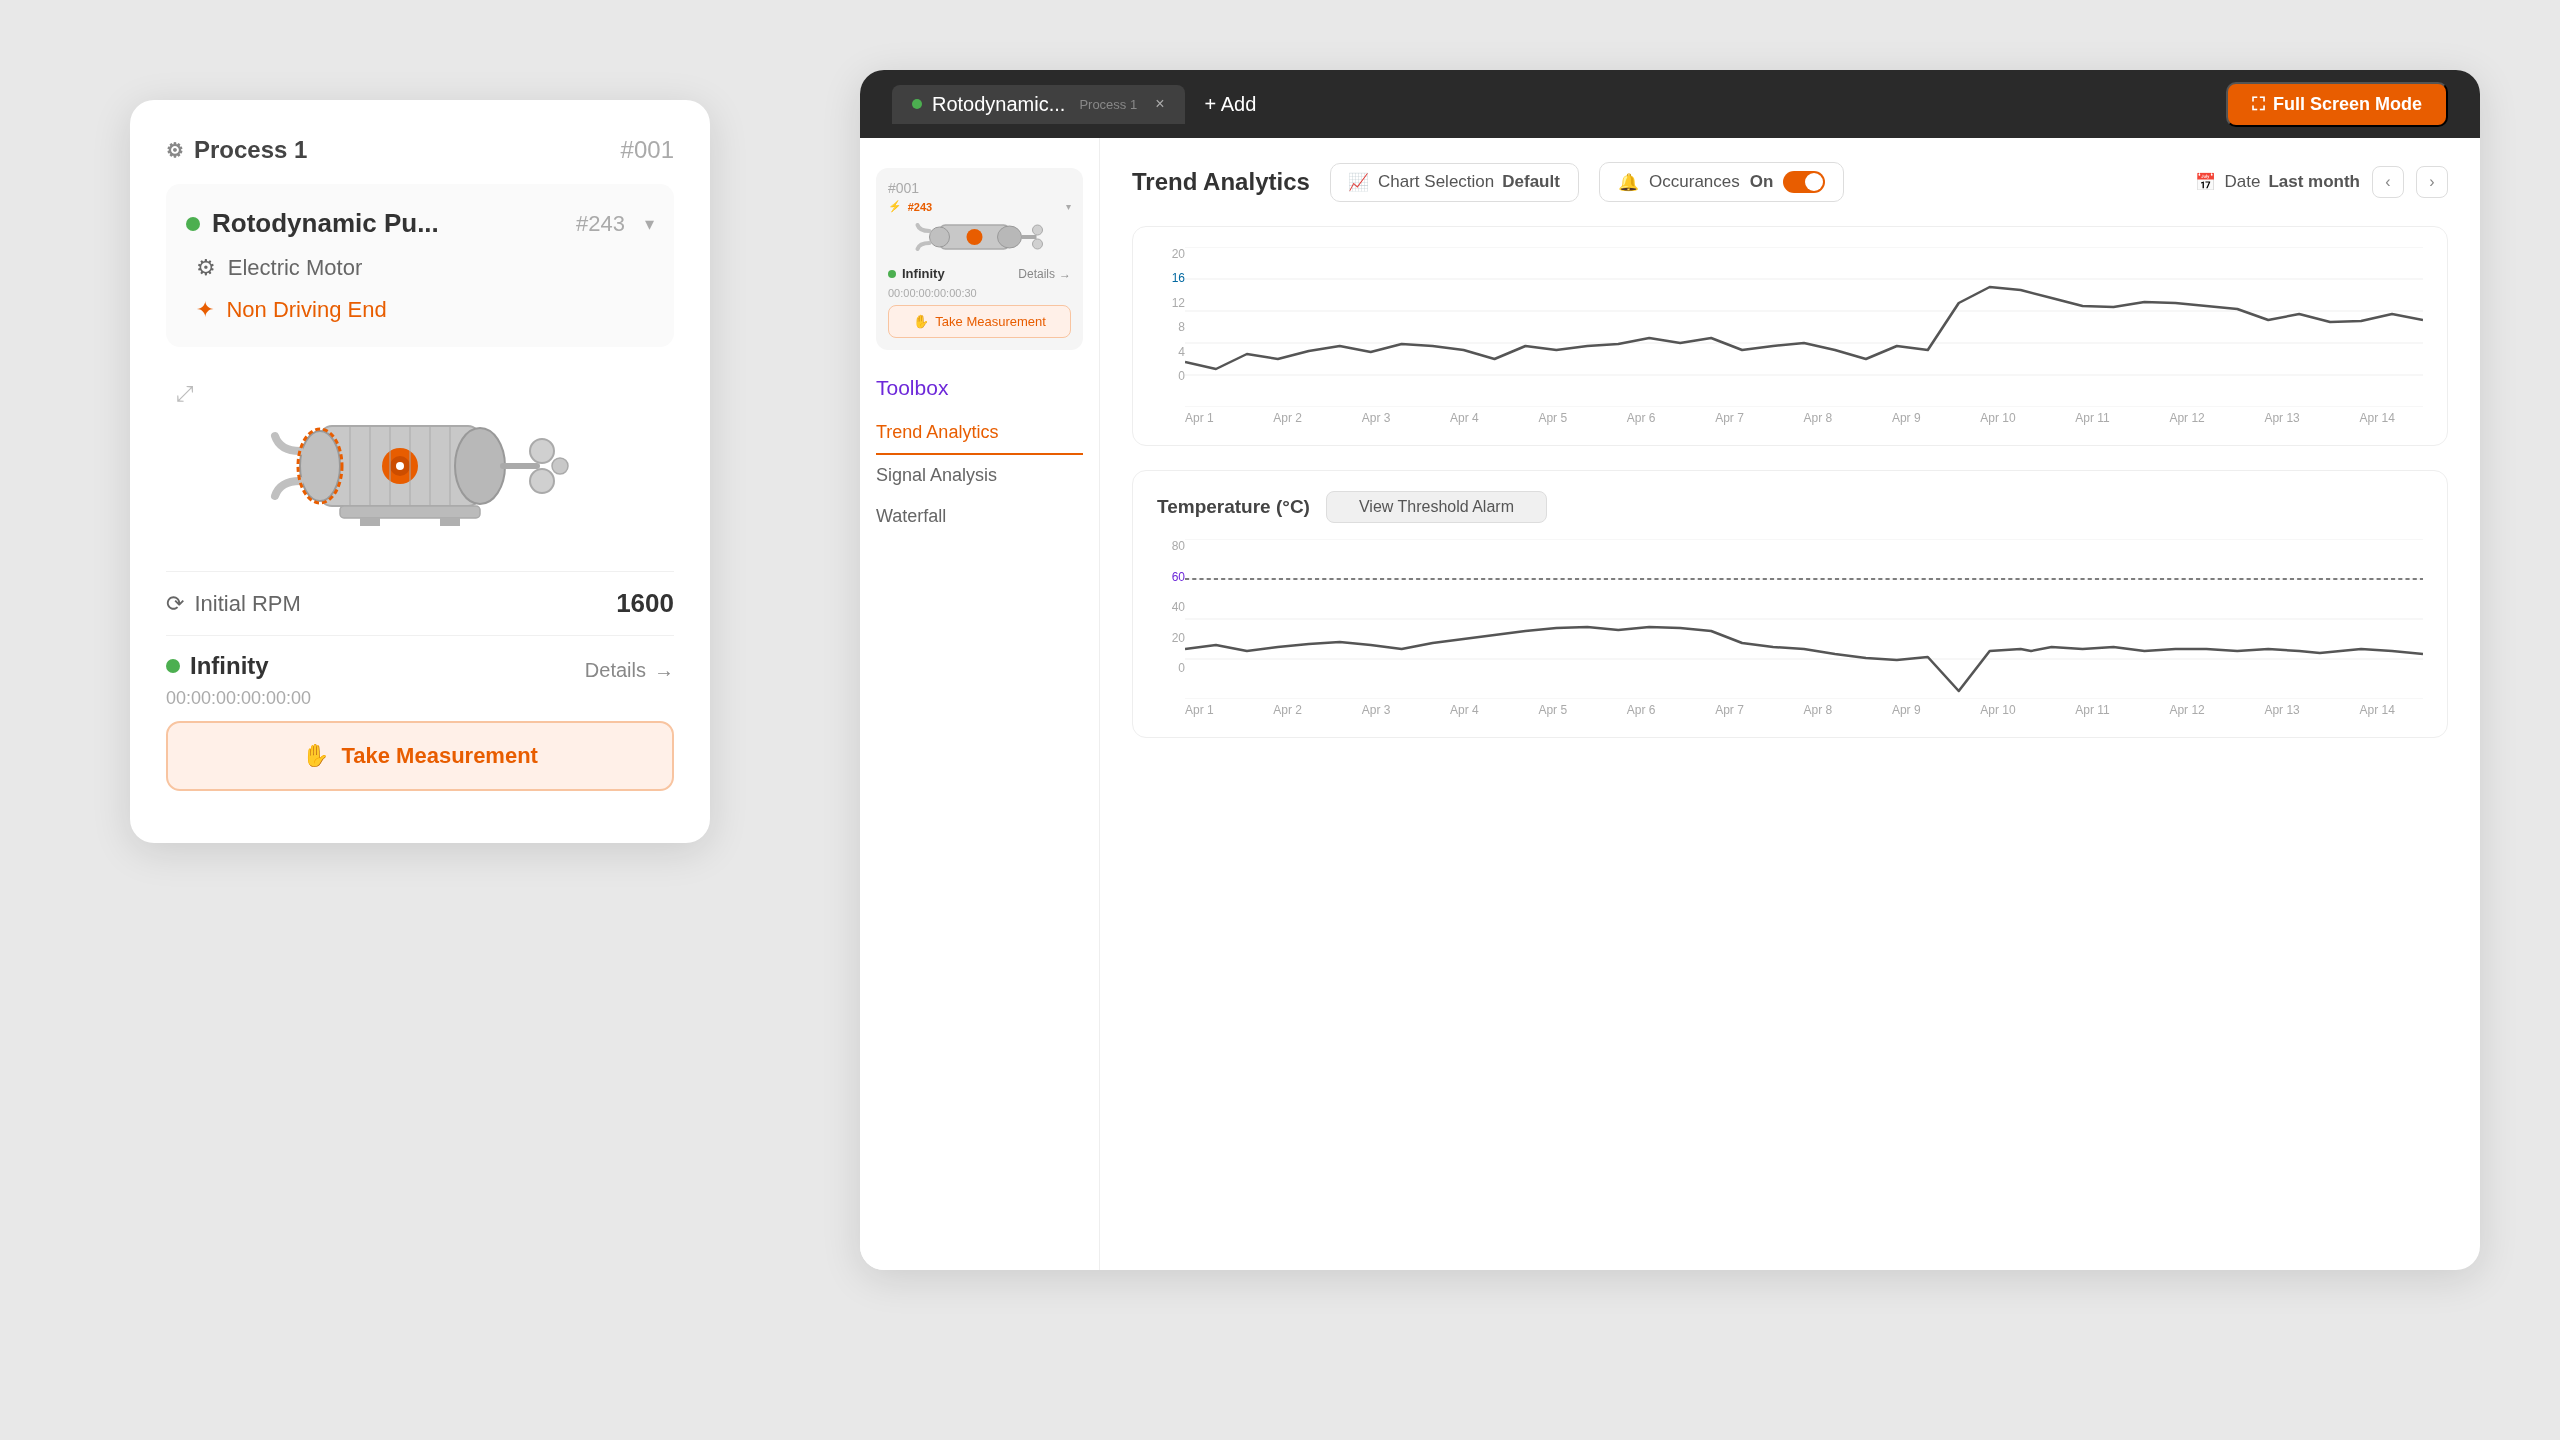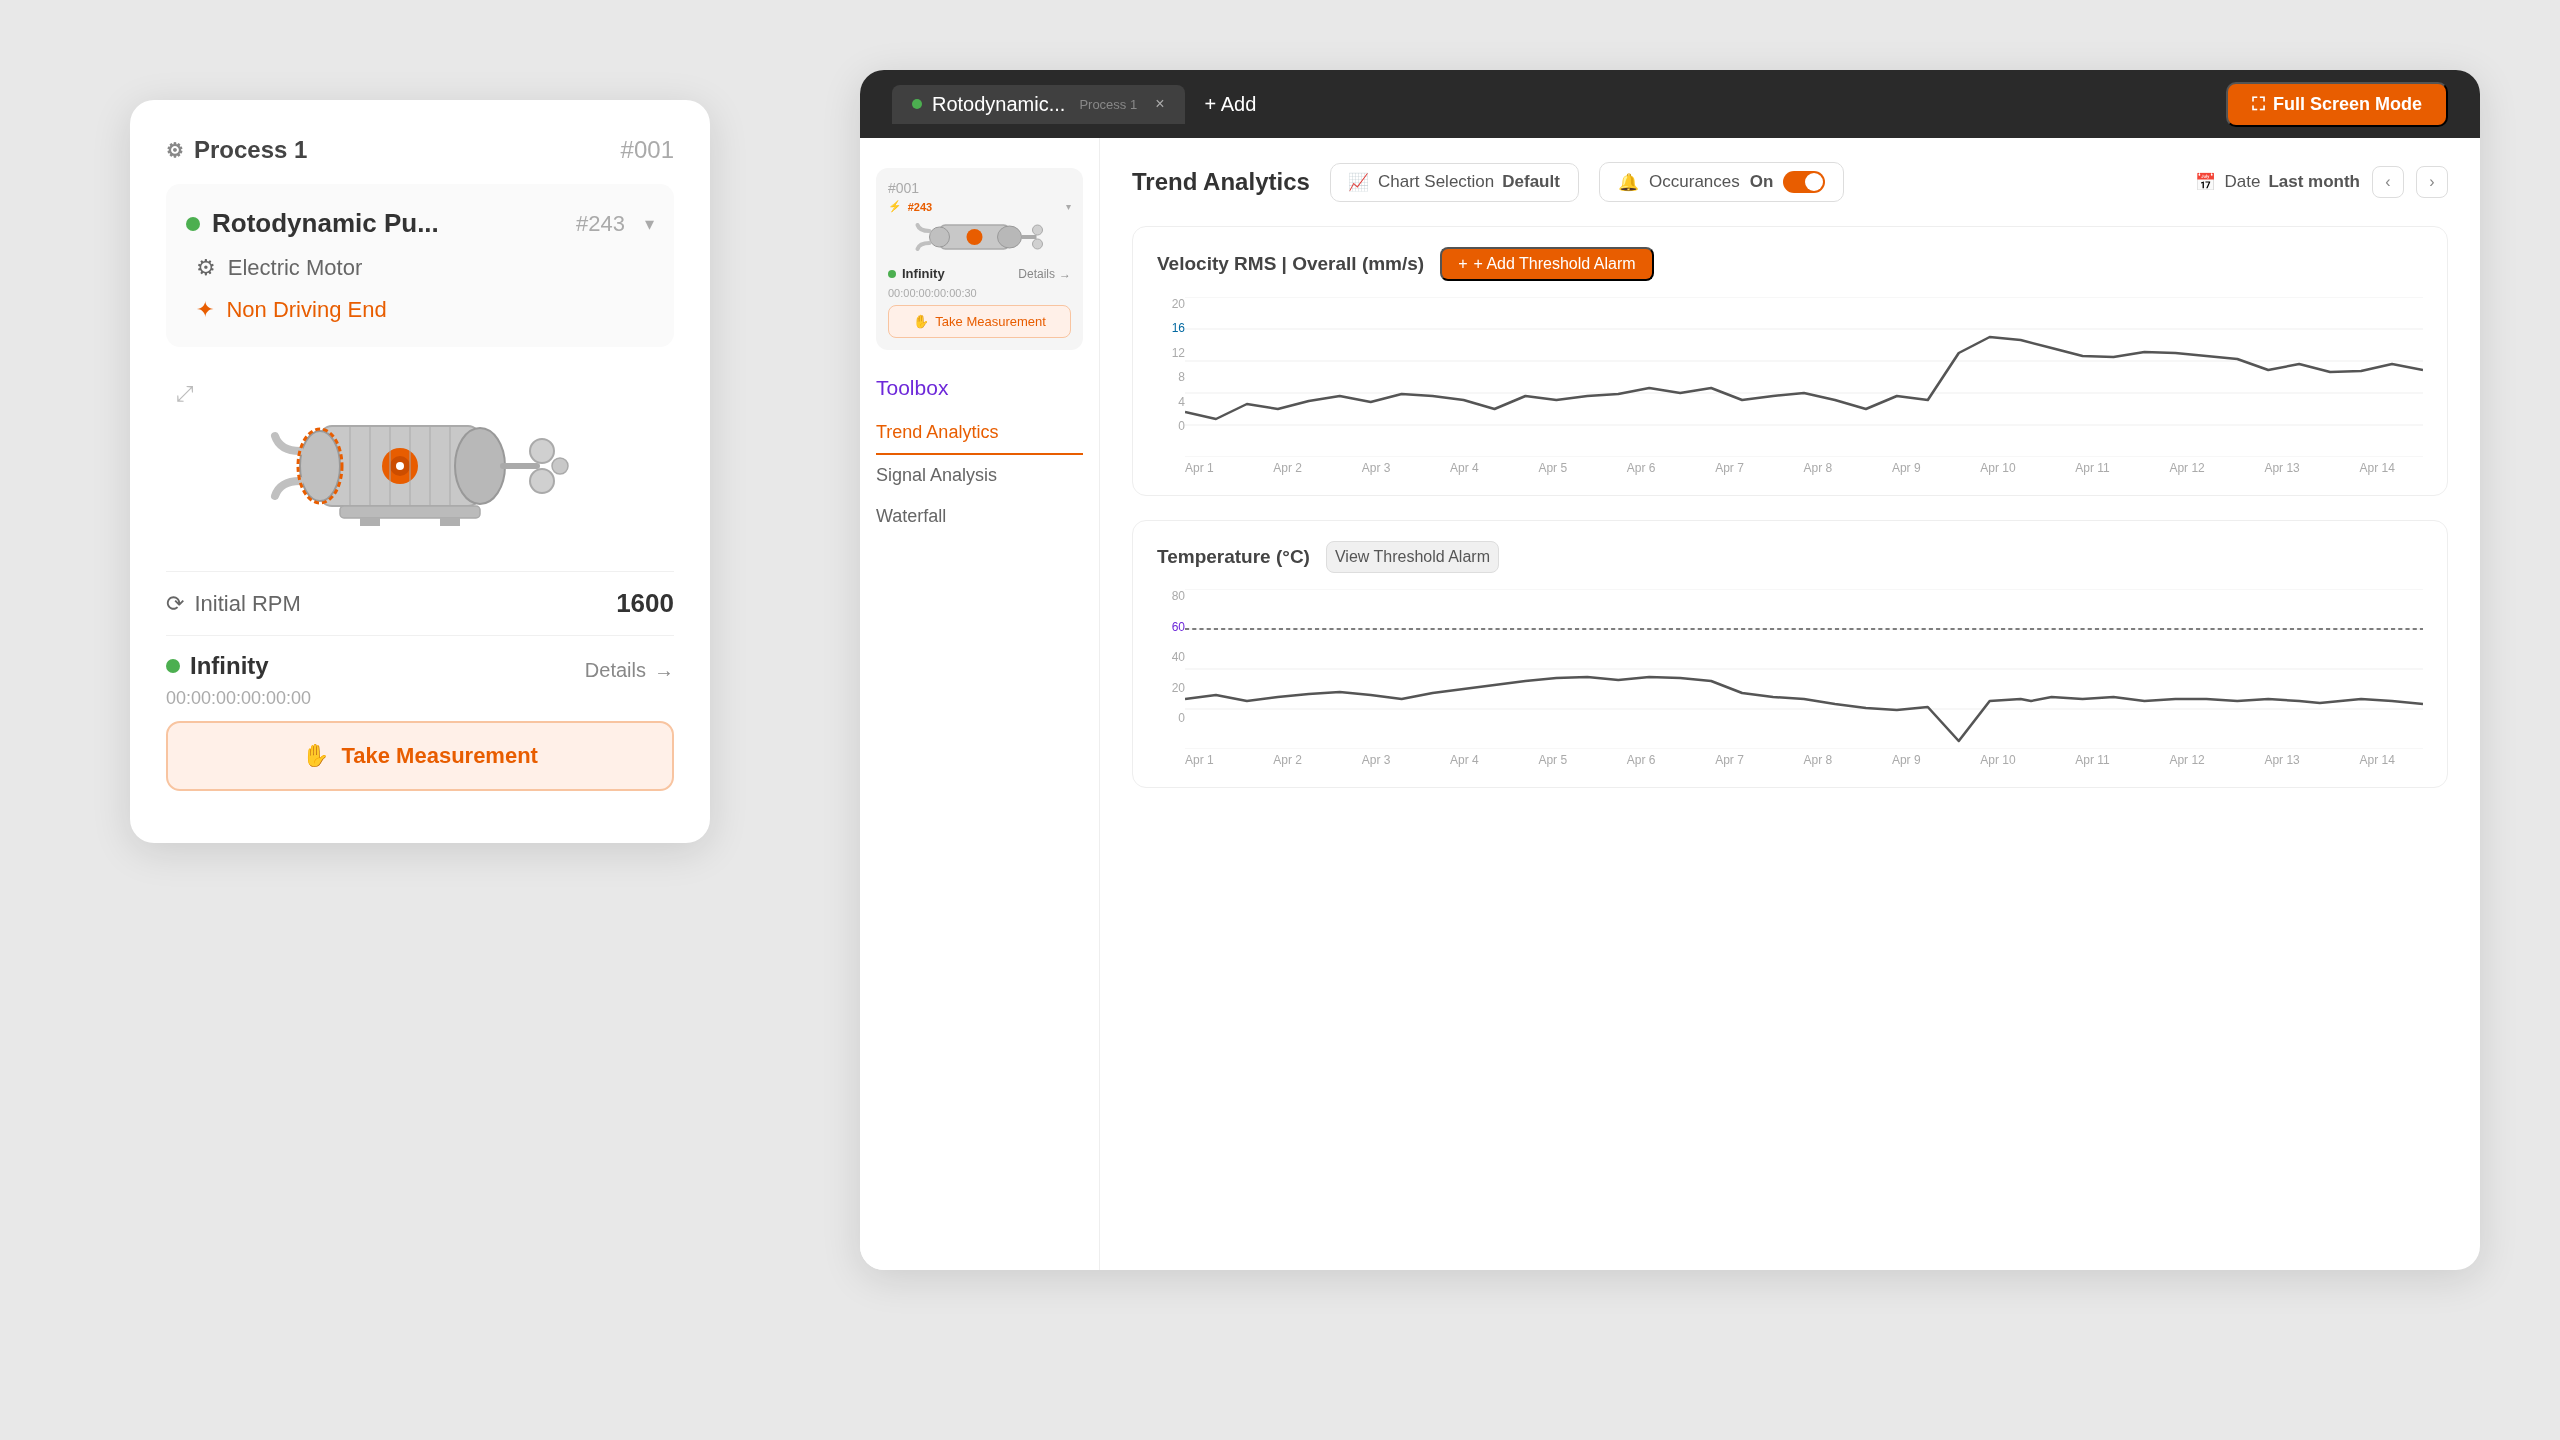--- a/index.html
+++ b/index.html
@@ -510,21 +510,21 @@
       color: white;
       border-radius: 8px;
       font-size: 16px;
       cursor: pointer;
     }
 
     .view-threshold-btn {
       display: flex;
       align-items: center;
       gap: 6px;
-      padding: 6px 8px;
+      padding: 6px 32px;
       background: #f0f0f0;
       color: #555;
       border-radius: 8px;
       font-size: 16px;
       cursor: pointer;
       border: 1px solid #ddd;
     }
 
     
     .machine-card-secondary {
@@ -795,27 +795,20 @@
               <span>📅</span>
               <span>Date</span>
               <span class="date-label">Last month</span>
             </div>
             <div class="nav-arrow">‹</div>
             <div class="nav-arrow">›</div>
           </div>
         </div>
 
         <div class="chart-panel">
-          <div class="chart-panel-header">
-            <span class="chart-panel-title">Velocity RMS | Overall (mm/s)</span>
-            <button class="add-threshold-btn">
-              <span>+</span>
-              <span>+ Add Threshold Alarm</span>
-            </button>
-          </div>
           <div style="display:flex;width:100%">
             <div style="width:28px;display:flex;flex-direction:column;justify-content:space-between;padding-bottom:24px;">
               <span style="font-size:12px;color:#aaa;text-align:right">20</span>
               <span style="font-size:12px;color:#0369a1;text-align:right">16</span>
               <span style="font-size:12px;color:#aaa;text-align:right">12</span>
               <span style="font-size:12px;color:#aaa;text-align:right">8</span>
               <span style="font-size:12px;color:#aaa;text-align:right">4</span>
               <span style="font-size:12px;color:#aaa;text-align:right">0</span>
             </div>
             <svg id="chart1-svg" style="flex:1;height:160px" viewBox="0 0 1200 160" preserveAspectRatio="none">

